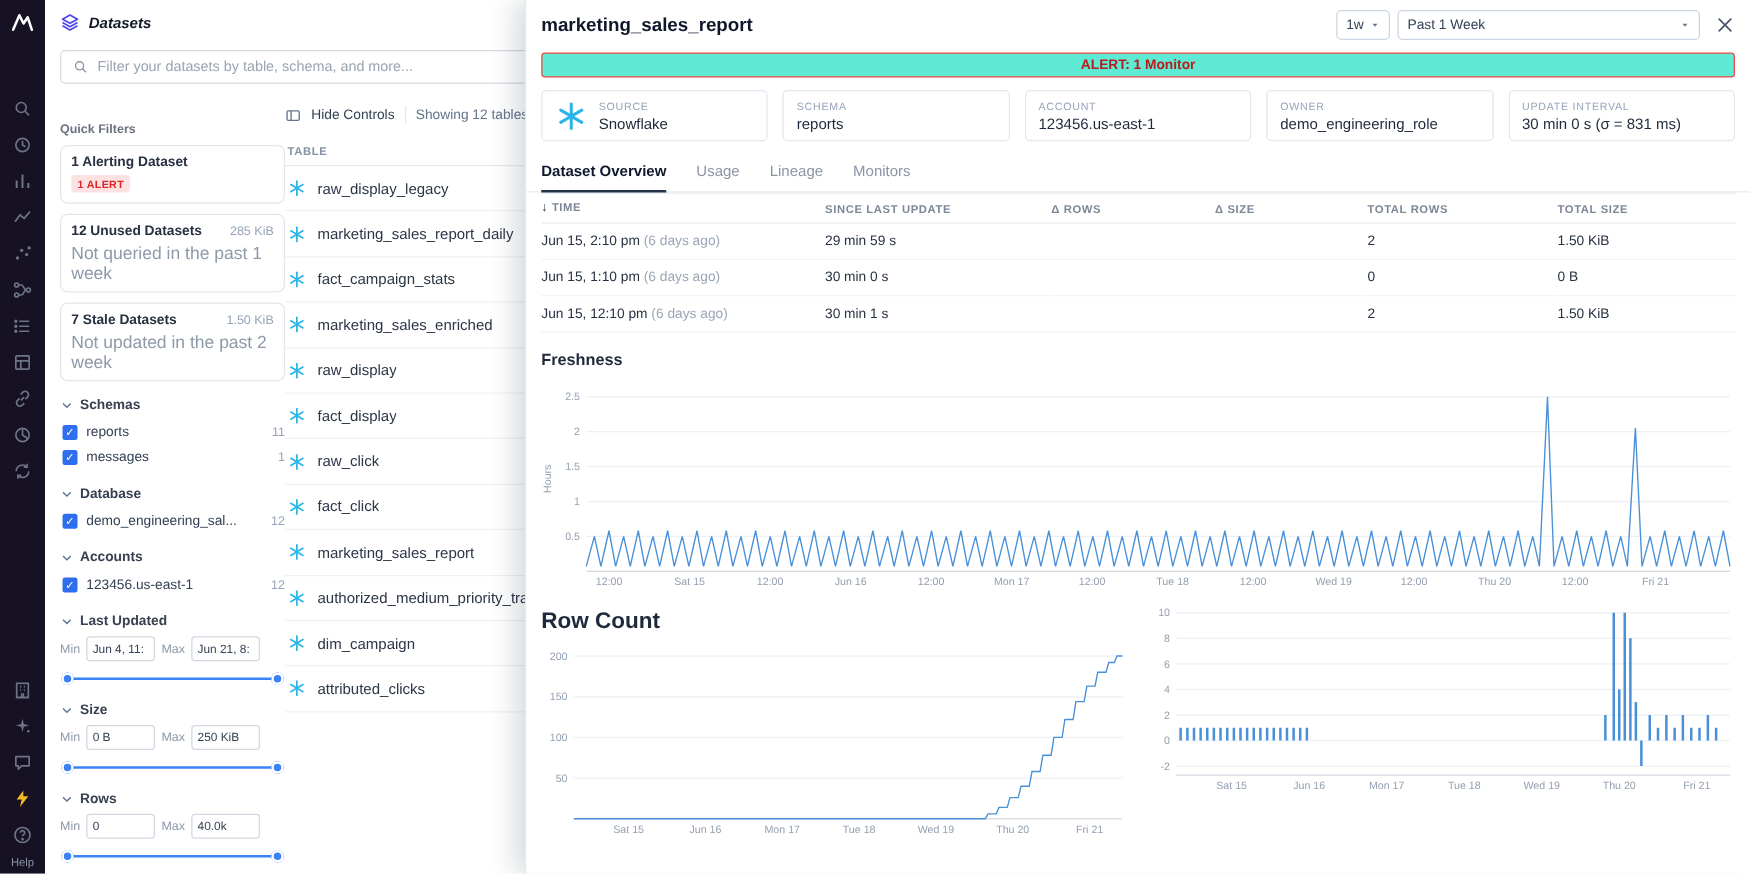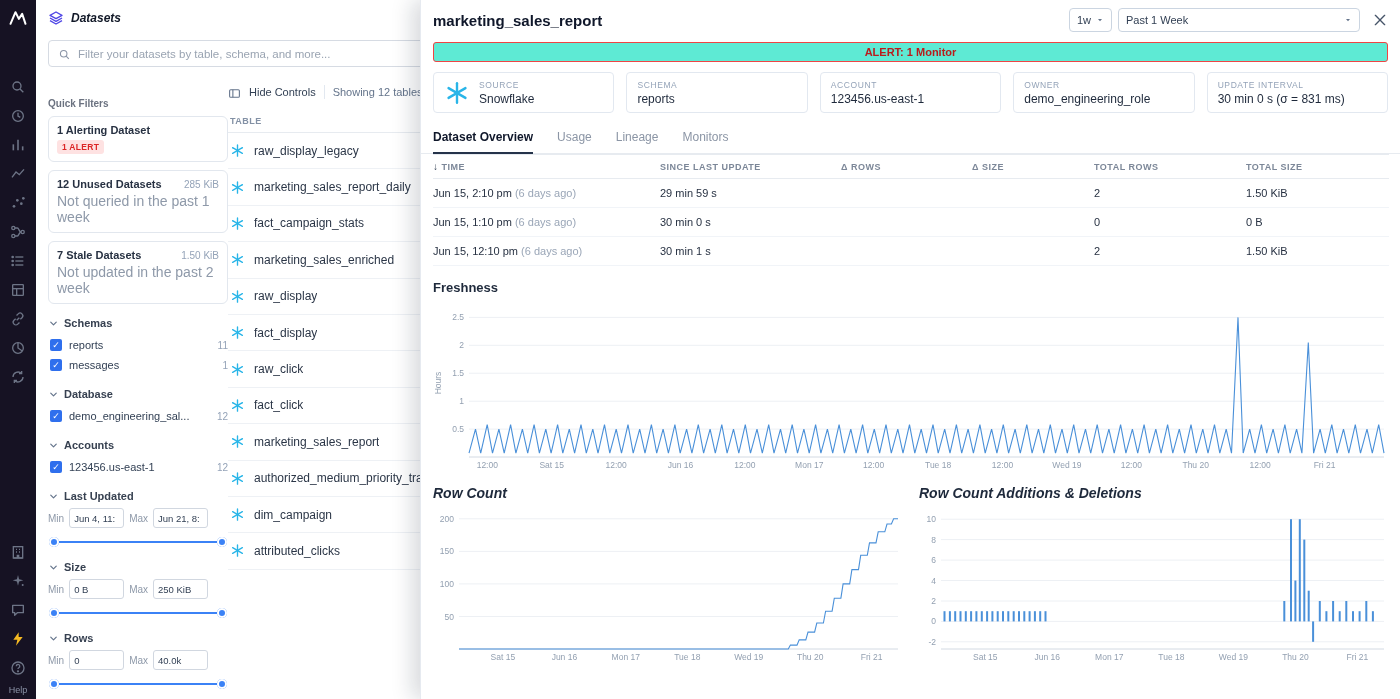--- a/index.html
+++ b/index.html
@@ -91,21 +91,21 @@
   .tab { font-size:12px; color:#8b95a5; padding:7px 0 8px; cursor:pointer; }
   .tab.active { color:#0f172a; font-weight:700; border-bottom:2px solid #25334a; margin-bottom:-1px; }
   .section-title { font-size:13px; font-weight:700; color:#1e293b; margin:12px 12px 7px; }
   .lu-table { width:956px; margin:0 12px; border-collapse:collapse; table-layout:fixed; }
   .lu-table th { font-size:9px; font-weight:700; letter-spacing:.5px; color:#7c8798; text-align:left; border-top:1px solid #e7ebf0; border-bottom:1px solid #e7ebf0; padding:6px 0; }
   .lu-table td { font-size:11px; color:#273142; padding:0; height:29px; border-bottom:1px solid #f1f4f8; }
   .sort-arrow { color:#334155; font-size:10px; margin-right:3px; }
   .ago { color:#9aa6b7; }
   .charts-row { display:flex; gap:16px; margin:0 12px; }
   .chart-block { flex:1; }
-  .chart-block .section-title { margin:10px 0 4px; font-size:14px;font-style:italic; }
+  .chart-block .section-title { margin:10px 0 4px; font-size:18px; }
   .fresh-title { margin:14px 12px 6px; }
   svg text.ax { font-size:8.5px; fill:#93a0b1; font-family:"Liberation Sans","DejaVu Sans",sans-serif; }
   svg line.grid { stroke:#edf0f4; stroke-width:1; }
   svg line.axis { stroke:#d3dae3; stroke-width:1; }
   svg polyline.series { fill:none; stroke-width:1.1; }
 </style>
 </head>
 <body>
 
 <div class="rail">
@@ -742,21 +742,20 @@
           <text class="ax" text-anchor="middle" x="131.4" y="155">Jun 16</text>
           <text class="ax" text-anchor="middle" x="192.8" y="155">Mon 17</text>
           <text class="ax" text-anchor="middle" x="254.3" y="155">Tue 18</text>
           <text class="ax" text-anchor="middle" x="315.7" y="155">Wed 19</text>
           <text class="ax" text-anchor="middle" x="377.2" y="155">Thu 20</text>
           <text class="ax" text-anchor="middle" x="438.7" y="155">Fri 21</text>
           <polyline class="series" style="stroke:#4a90d9" points="26.0,144.0 355.3,144.0 357.4,140.1 364.0,140.1 366.2,134.9 372.8,134.9 375.0,127.1 381.6,127.1 383.8,118.0 390.4,118.0 392.6,106.2 399.1,106.2 401.3,93.2 407.9,93.2 410.1,78.9 416.7,78.9 418.9,64.6 425.5,64.6 427.7,50.3 434.3,50.3 436.5,37.9 443.0,37.9 445.2,26.8 451.8,26.8 454.0,19.0 458.4,19.0 460.6,13.8 465.0,13.8"></polyline>
         </svg>
     </div>
     <div class="chart-block">
-      <div class="section-title">Row Count Additions &amp; Deletions</div>
       <svg width="470" height="158" viewBox="0 0 470 158">
           <line class="grid" x1="22" x2="465" y1="136.8" y2="136.8"></line>
           <text class="ax" text-anchor="end" x="17" y="139.8">-2</text>
           <line class="grid" x1="22" x2="465" y1="116.4" y2="116.4"></line>
           <text class="ax" text-anchor="end" x="17" y="119.4">0</text>
           <line class="grid" x1="22" x2="465" y1="96.0" y2="96.0"></line>
           <text class="ax" text-anchor="end" x="17" y="99.0">2</text>
           <line class="grid" x1="22" x2="465" y1="75.5" y2="75.5"></line>
           <text class="ax" text-anchor="end" x="17" y="78.5">4</text>
           <line class="grid" x1="22" x2="465" y1="55.1" y2="55.1"></line>

